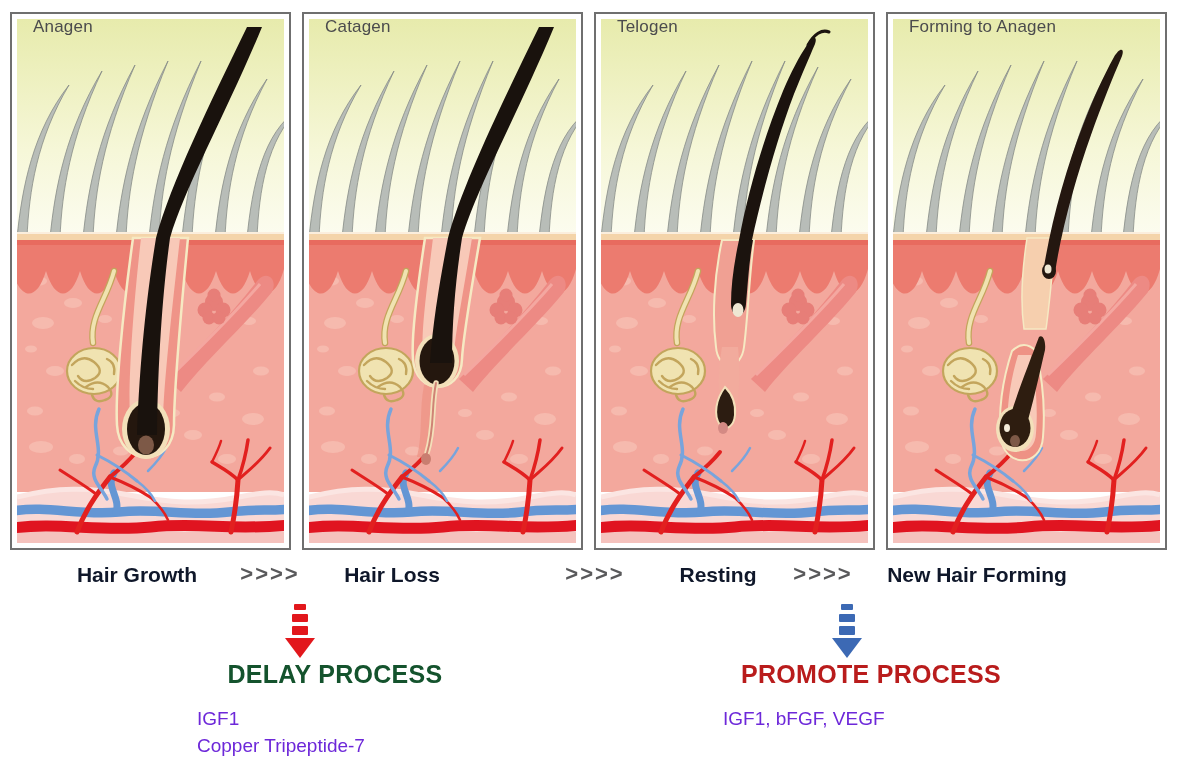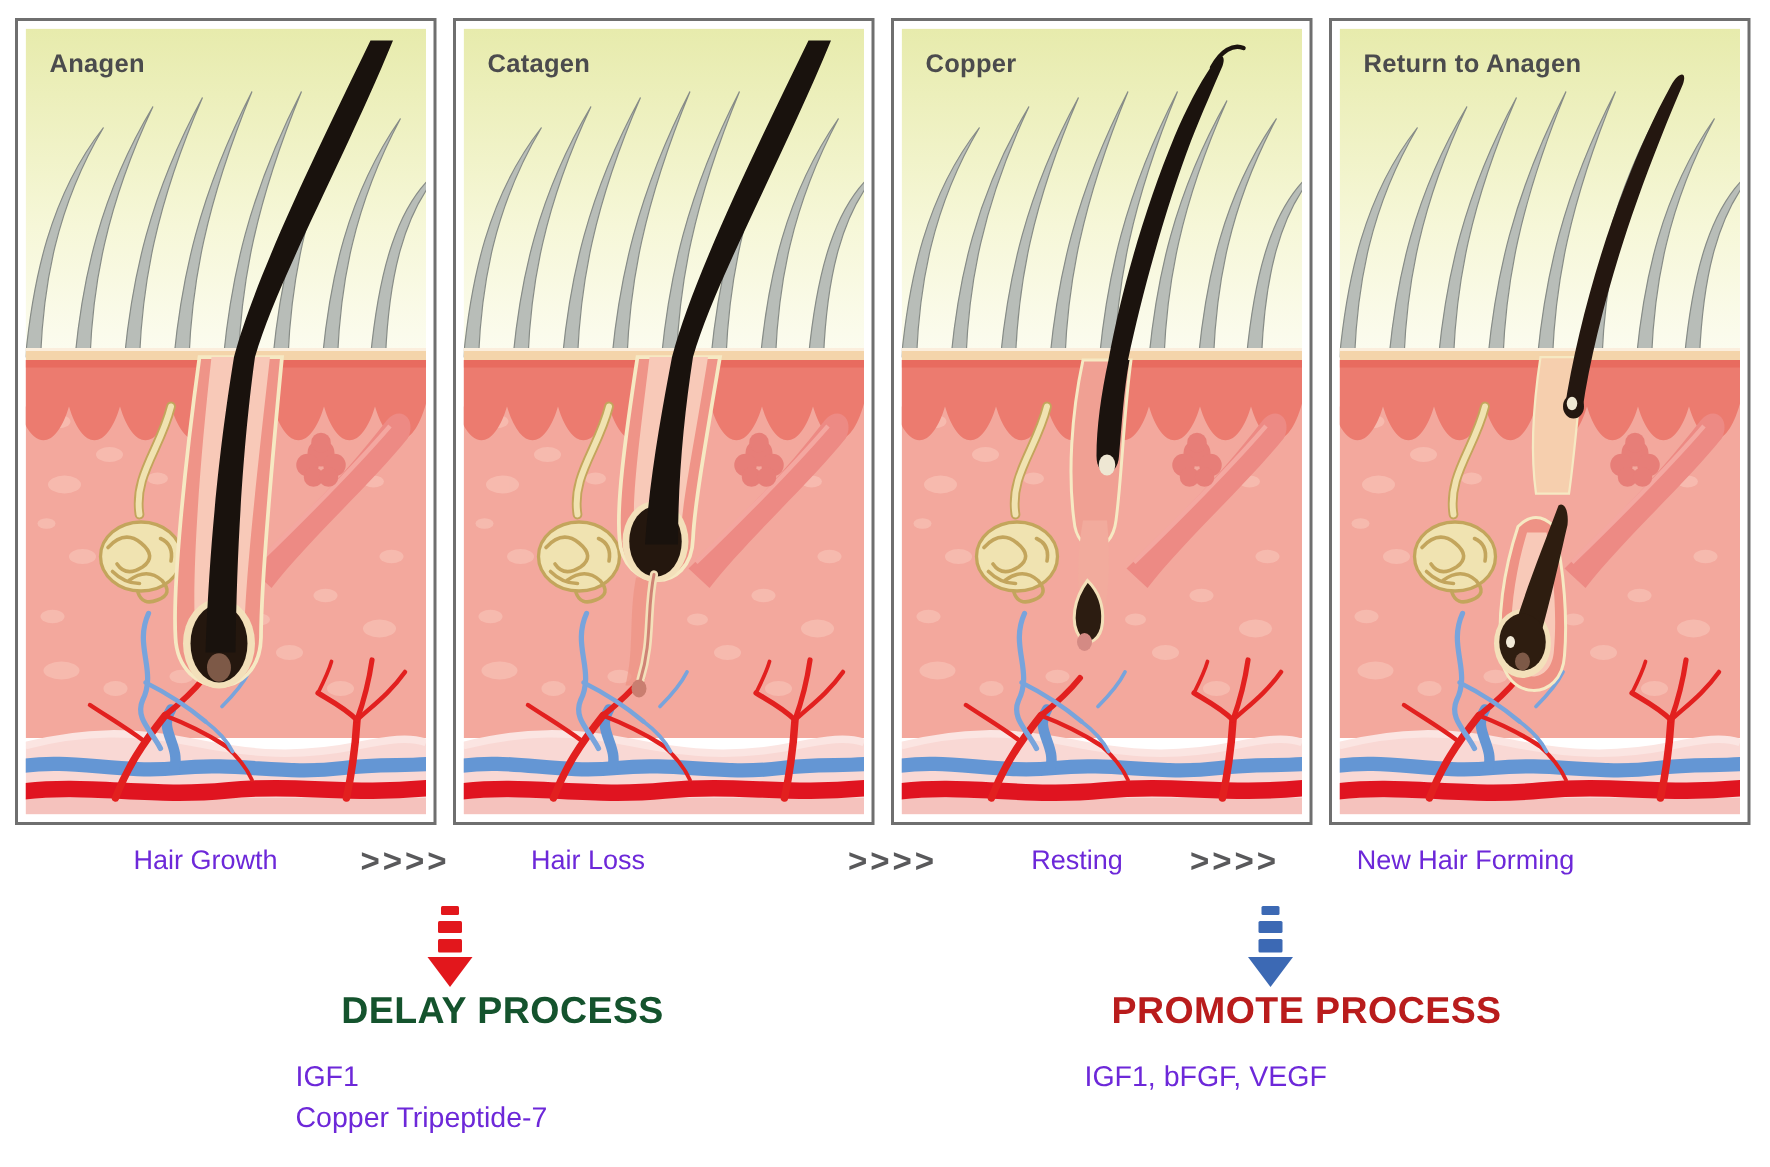--- a/index.html
+++ b/index.html
@@ -3,24 +3,24 @@
 <meta charset="utf-8">
 <style>
   html,body{margin:0;padding:0;background:#ffffff;}
   .canvas{position:relative;width:1180px;height:778px;background:#ffffff;
           font-family:"Liberation Sans",sans-serif;overflow:hidden;}
   .panels{position:absolute;left:10px;top:12px;display:flex;gap:11px;}
   .panel{margin:0;width:281px;height:538px;box-sizing:border-box;border:2px solid #6f6f6f;
          background:#ffffff;padding:5px;position:relative;}
   .art{width:267px;height:524px;overflow:hidden;position:relative;}
   .art svg{display:block;}
-  .panel-label{position:absolute;top:19px;left:21px;z-index:2;font-size:17px;font-weight:bold;
+  .panel-label{position:absolute;top:3px;left:21px;z-index:2;font-size:17px;font-weight:normal;
                color:#4b4b4d;letter-spacing:.2px;}
   .caption{position:absolute;top:563px;transform:translateX(-50%);white-space:nowrap;
-           font-size:18px;color:#6d28d9;}
+           font-size:21px;color:#0f172a;font-weight:bold;}
   .chevrons{position:absolute;top:561px;transform:translateX(-50%);white-space:nowrap;
             font-size:22px;font-weight:600;color:#59595b;letter-spacing:2px;}
   .dashed-arrow{position:absolute;top:604px;transform:translateX(-50%);
                 display:flex;flex-direction:column;align-items:center;}
   .dash{border-radius:1px;}
   .d1{width:12px;height:6px;margin-bottom:4px;}
   .d2{width:16px;height:8px;margin-bottom:4px;}
   .d3{width:16px;height:9px;margin-bottom:3px;}
   .tri{width:0;height:0;border-left:15px solid transparent;border-right:15px solid transparent;
        border-top-width:20px;border-top-style:solid;}
@@ -355,21 +355,21 @@
           <path d="M121,328 C117,350 117,372 120,390 L135,390 C139,372 139,350 137,328 Z" fill="#f2ab9d"></path>
           <path d="M138,221 C147,172 163,118 182,72 C190,53 198,38 206,26 C211,17 217,16 214,25 C208,39 201,55 193,75 C177,117 161,174 151,221 Z" fill="#1b130e"></path>
           <path d="M207,26 C213,15 221,10 228,13" stroke="#1b130e" stroke-width="3" fill="none" stroke-linecap="round"></path>
           <path d="M138,221 C133,244 130,266 130,285 C130,300 144,300 145,285 C147,263 148,242 152,221 Z" fill="#1b130e"></path>
           <ellipse cx="137" cy="291" rx="5.5" ry="7" fill="#eee7d3"></ellipse>
           <path d="M124,368 C115,380 112,396 119,406 C125,413 133,407 134,396 C135,384 131,375 124,368 Z" fill="#2c1c11" stroke="#f3e0ba" stroke-width="2"></path>
           <ellipse cx="122" cy="409" rx="5" ry="6" fill="#d48a84"></ellipse>
             </g>
           </svg>
         </div>
-      <figcaption class="panel-label">Copper</figcaption>
+      <figcaption class="panel-label">Telogen</figcaption>
     </figure>
     <figure class="panel">
       <div class="art">
           <svg viewBox="0 0 267 524" width="267" height="524" xmlns="http://www.w3.org/2000/svg">
             <defs>
               <linearGradient id="sky3" x1="0" y1="0" x2="0" y2="1">
         <stop offset="0" stop-color="#e7ebac"></stop>
                 <stop offset="0.6" stop-color="#f6f7d8"></stop>
         <stop offset="1" stop-color="#fcfcf0"></stop>
               </linearGradient>
@@ -467,21 +467,21 @@
           <path d="M150,254 C157,208 172,152 190,106 C200,80 210,58 221,38 C226,29 232,28 229,37 C220,58 209,85 198,116 C183,158 168,212 162,254 Z" fill="#241710"></path>
           <ellipse cx="156" cy="252" rx="7" ry="8" fill="#241710"></ellipse>
           <ellipse cx="155" cy="250" rx="3.5" ry="4.5" fill="#efe8d4"></ellipse>
           <path d="M146,318 C137,342 125,372 117,398 C112,413 115,421 122,422 C129,422 132,413 135,401 C142,376 148,348 152,331 C153,322 150,315 146,318 Z" fill="#2e1d10"></path>
           <ellipse cx="122" cy="409" rx="15.5" ry="19" fill="#2e1d10"></ellipse>
           <ellipse cx="114" cy="409" rx="3" ry="4" fill="#f2ead8"></ellipse>
           <ellipse cx="122" cy="422" rx="5" ry="6" fill="#7d5947"></ellipse>
             </g>
           </svg>
         </div>
-      <figcaption class="panel-label">Return to Anagen</figcaption>
+      <figcaption class="panel-label">Forming to Anagen</figcaption>
     </figure>
   </div>
 
   <span class="caption" style="left:137px">Hair Growth</span>
   <span class="chevrons" style="left:270px">&gt;&gt;&gt;&gt;</span>
   <span class="caption" style="left:392px">Hair Loss</span>
   <span class="chevrons" style="left:595px">&gt;&gt;&gt;&gt;</span>
   <span class="caption" style="left:718px">Resting</span>
   <span class="chevrons" style="left:823px">&gt;&gt;&gt;&gt;</span>
   <span class="caption" style="left:977px">New Hair Forming</span>

